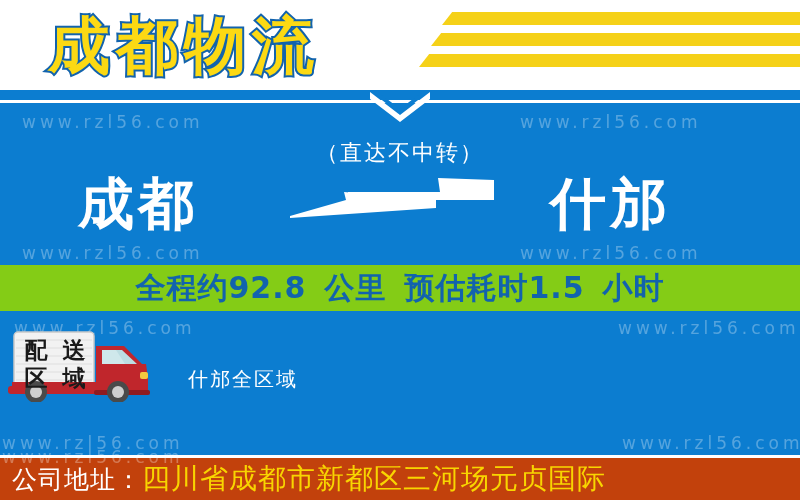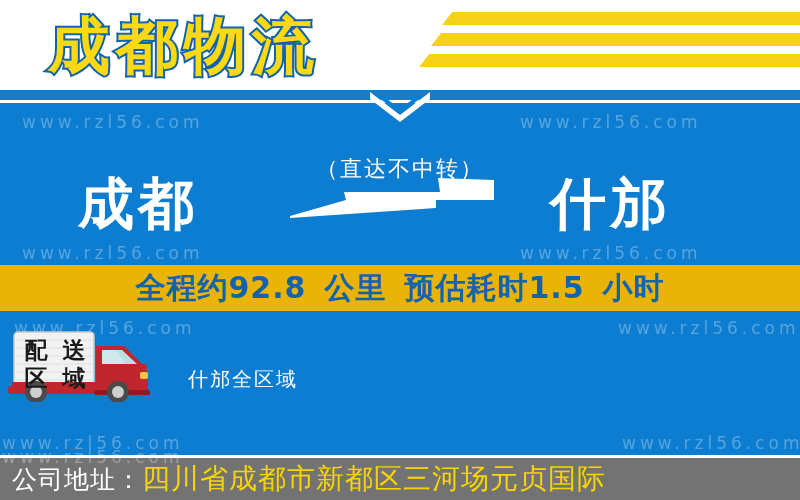--- a/index.html
+++ b/index.html
@@ -73,21 +73,21 @@
     top: 92px;
     width: 64px;
     height: 36px;
   }
   .chevron svg { display: block; }
 
   
   .tag-direct {
     position: absolute;
     left: 0; right: 0;
-    top: 154px;
+    top: 138px;
     text-align: center;
     font-size: 22px;
     letter-spacing: 2px;
     color: #ffffff;
   }
 
   .city {
     position: absolute;
     top: 168px;
     font-size: 56px;
@@ -120,21 +120,21 @@
     color: #ffffff;
   }
 
   
   .info-band {
     position: absolute;
     left: 0;
     top: 265px;
     width: 800px;
     height: 46px;
-    background: #eab308;
+    background: #84cc16;
     display: flex;
     align-items: center;
     justify-content: center;
     gap: 18px;
   }
   .info-band span {
     color: #1263ad;
     font-size: 30px;
     font-weight: bold;
     letter-spacing: 1px;
@@ -183,21 +183,21 @@
     width: 800px;
     height: 3px;
     background: #ffffff;
   }
   .bottom-bar {
     position: absolute;
     left: 0;
     top: 458px;
     width: 800px;
     height: 42px;
-    background: #737373;
+    background: #c2410c;
     display: flex;
     align-items: center;
     padding-left: 12px;
     box-sizing: border-box;
     gap: 0px;
   }
   .addr-label {
     color: #ffffff;
     font-size: 25px;
     letter-spacing: 1px;

